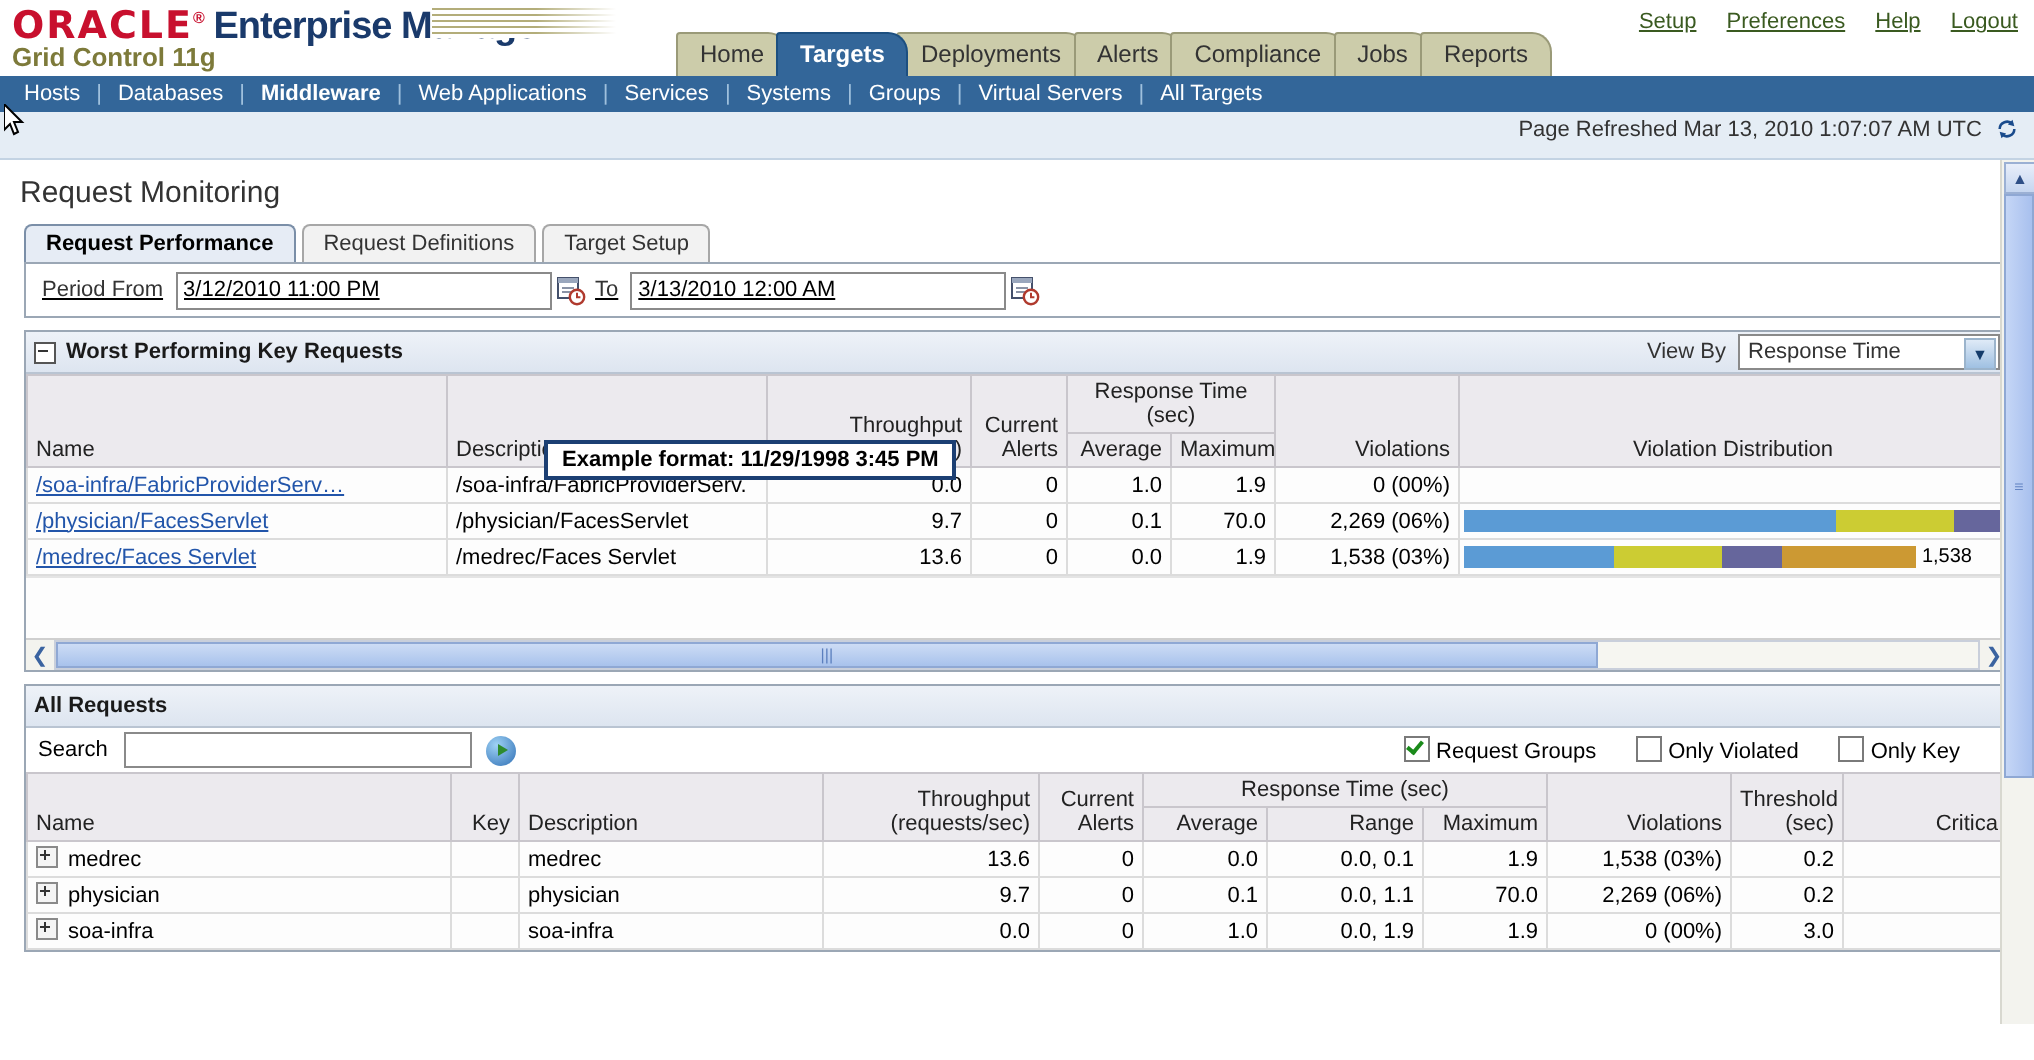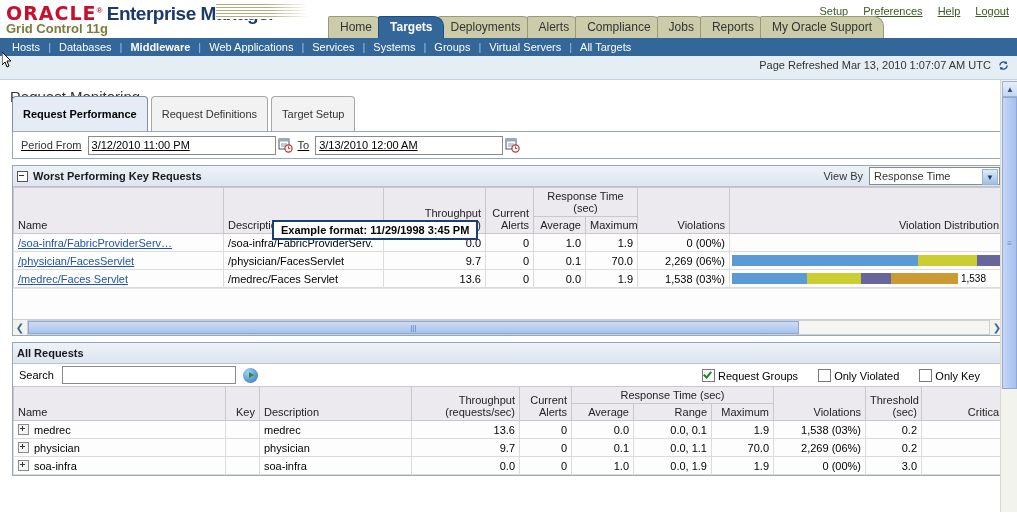--- a/index.html
+++ b/index.html
@@ -15,42 +15,42 @@
   .logo .reg{font-size:8px;vertical-align:super;color:#c8102e;}
   .logo .em{color:#1a3a6b;}
   .subbrand{position:absolute;left:6px;top:21px;font-size:13px;font-weight:bold;color:#7d7a3a;}
   .stripes{position:absolute;left:216px;top:4px;width:92px;height:15px;
     background:repeating-linear-gradient(to bottom,#b3ad7a 0px,#b3ad7a 1px,#fff 1px,#fff 3px);}
   .stripes:after{content:"";position:absolute;right:0;top:0;width:40px;height:100%;
     background:linear-gradient(to right,rgba(255,255,255,0),#fff);}
   .toplinks{position:absolute;right:8px;top:5px;font-size:11px;}
   .toplinks a{color:#3a5a20;text-decoration:underline;margin-left:12px;}
   
-  .tabstrip{position:absolute;left:328px;top:15px;height:23px;display:flex;align-items:flex-end;justify-content:center;}
+  .tabstrip{position:absolute;left:338px;top:15px;height:23px;display:flex;align-items:flex-end;justify-content:center;}
   .tab{
     position:relative;height:21px;line-height:21px;padding:0 11px 0 11px;margin-right:-6px;
     background:#ccccaa;color:#333;font-size:12px;
     border:1px solid #9a9a78;border-bottom:none;
     border-radius:2px 10px 0 0;transform:skewX(0deg);
   }
   .tab.sel{background:#336699;color:#fff;font-weight:bold;z-index:5;border-color:#1c4f80;}
   .bluebar{height:18px;background:#336699;position:relative;}
   .subnav{display:flex;align-items:center;height:18px;padding-left:4px;color:#fff;font-size:11px;}
   .subnav .itm{padding:0 8px;white-space:nowrap;}
   .subnav .itm.cur{font-weight:bold;}
   .subnav .sep{color:#9fc0dd;}
   .cursor{position:absolute;left:2px;top:14px;width:11px;height:16px;z-index:30;}
   
   .refreshbar{height:20px;background:#e5edf5;border-bottom:1px solid #c3d3e3;
     text-align:right;padding:3px 8px 0 0;font-size:11px;color:#333;position:relative;}
   
   .content{position:relative;height:432px;background:#fff;}
   .pagetitle{font-size:15px;color:#333;padding:8px 0 6px 10px;}
   .tabrow{position:relative;height:20px;margin-left:12px;display:flex;align-items:flex-end;z-index:4;}
-  .stab{height:18px;line-height:18px;padding:8px 10px;font-size:11px;margin-right:3px;
+  .stab{height:18px;line-height:18px;padding:0 10px;font-size:11px;margin-right:3px;
     border:1px solid #a7a7a7;border-bottom:none;border-radius:4px 4px 0 0;background:#f2f2f2;color:#333;}
   .stab.sel{background:#e6ecf5;font-weight:bold;border-color:#7b8fa8;color:#000;}
   .panel{margin:0 12px 0 12px;border:1px solid #9ba7b5;background:#fff;}
   .periodrow{display:flex;align-items:center;height:26px;padding-left:8px;background:#fff;text-decoration:underline;}
   .periodrow label{font-size:11px;color:#333;margin-right:6px;}
   .tbox{height:15px;border:1px solid #8a8a8a;background:#fff;font-size:11px;
      padding:1px 3px;font-family:"Liberation Sans",sans-serif;}
   .calicon{width:15px;height:15px;margin:0 5px 0 2px;display:inline-block;position:relative;}
   .tooltip{position:absolute;left:272px;top:140px;z-index:20;background:#fff;
     border:2px solid #1c3f73;padding:2px 7px;font-size:11px;font-weight:bold;color:#000;white-space:nowrap;}
@@ -130,21 +130,20 @@
     <a href="#">Logout</a>
   </div>
   <div class="tabstrip">
     <div class="tab">Home</div>
     <div class="tab sel">Targets</div>
     <div class="tab">Deployments</div>
     <div class="tab">Alerts</div>
     <div class="tab">Compliance</div>
     <div class="tab">Jobs</div>
     <div class="tab">Reports</div>
-    <div class="tab">My Oracle Support</div>
   </div>
 </div>
 
 <div class="bluebar">
   <div class="subnav">
     <span class="itm">Hosts</span>
       <span class="sep">|</span>
     <span class="itm">Databases</span>
       <span class="sep">|</span>
     <span class="itm cur">Middleware</span>
@@ -247,21 +246,21 @@
         <th class="r" rowspan="2">
           <span>Throughput</span><br>
           <span>(requests/sec)</span>
         </th>
         <th class="r" rowspan="2">
           <span>Current</span><br>
           <span>Alerts</span>
         </th>
         <th class="c" colspan="2">Response Time (sec)</th>
         <th class="r" rowspan="2">Violations</th>
-        <th style="text-align:right" rowspan="2">Violation Distribution</th>
+        <th style="text-align:center" rowspan="2">Violation Distribution</th>
       </tr>
       <tr>
         <th class="r">Average</th>
         <th class="r">Maximum</th>
       </tr>
       <tr>
         <td><a class="lnk" href="#">/soa-infra/FabricProviderServ…</a></td>
         <td>/soa-infra/FabricProviderServ.</td>
         <td class="r">0.0</td>
         <td class="r">0</td>

